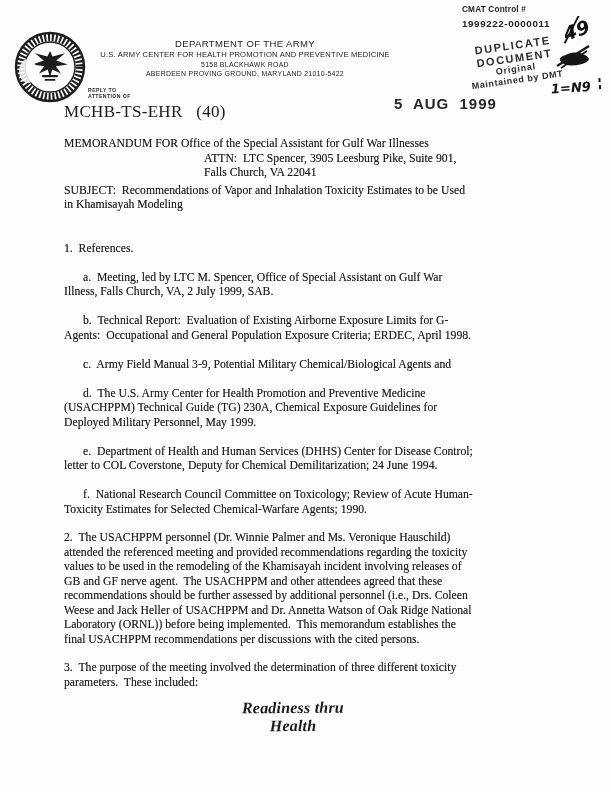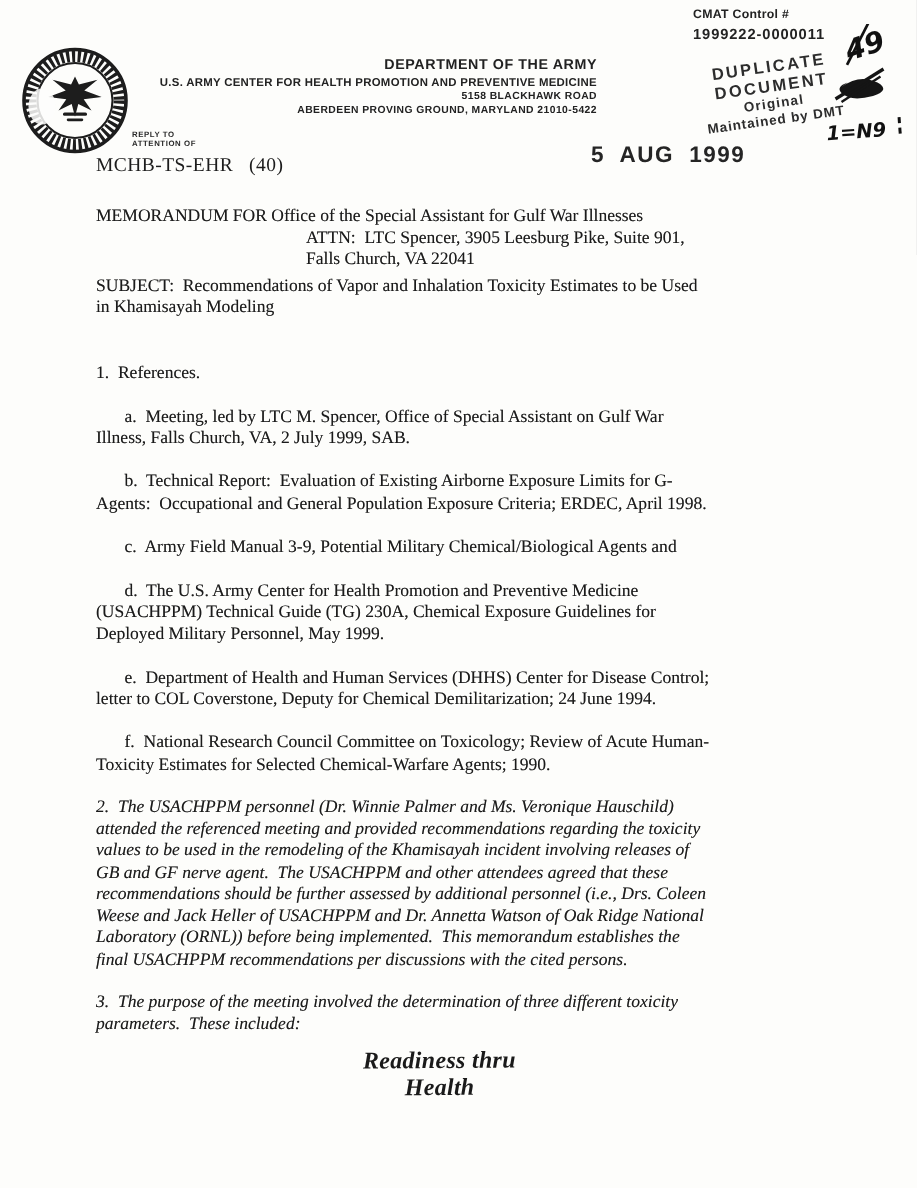--- a/index.html
+++ b/index.html
@@ -12,38 +12,38 @@
     overflow: hidden;
     color: #1c1c1c;
     font-family: "Liberation Serif", serif;
   }
 
   
   .seal { position: absolute; left: 14px; top: 31px; width: 72px; height: 72px; }
 
   .lh-center {
     position: absolute; left: 92px; top: 38px; width: 306px;
-    text-align: right;
+    text-align: center;
     font-family: "Liberation Sans", sans-serif;
-    font-weight: bold; color: #222;
+    font-weight: normal; color: #222;
   }
   .lh-line1 { font-size: 9.5px; letter-spacing: 0.4px; line-height: 12px; }
   .lh-line2 { font-size: 7.6px; letter-spacing: 0.2px; line-height: 10px; }
   .lh-line3 { font-size: 6.9px; letter-spacing: 0.3px; line-height: 9px; }
   .lh-line4 { font-size: 6.9px; letter-spacing: 0.3px; line-height: 9.5px; }
 
   .reply-to {
     position: absolute; left: 88px; top: 87px;
     font-family: "Liberation Sans", sans-serif;
     font-weight: bold; font-size: 5.2px; line-height: 6.2px;
     letter-spacing: 0.4px; color: #2a2a2a;
   }
   .office-symbol {
     position: absolute; left: 64px; top: 102px;
-    font-size: 13px; letter-spacing: 0.3px; white-space: pre;
+    font-size: 17px; letter-spacing: 0.3px; white-space: pre;
   }
 
   
   .cmat {
     position: absolute; left: 462px; top: 5px;
     font-family: "Liberation Sans", sans-serif; font-weight: bold; color: #222;
   }
   .cmat-label { font-size: 8.2px; letter-spacing: 0.2px; }
   .cmat-number { font-size: 9.8px; letter-spacing: 0.6px; margin-top: 4px; }
 
@@ -73,21 +73,21 @@
     font-size: 11.7px; line-height: 14.5px;
     color: #1b1b1b;
     text-shadow: 0 0 0.4px rgba(20,20,20,0.45);
   }
   .body div { white-space: pre; }
   .attn-block { padding-left: 140px; }
   .subject-block { margin-top: 3px; }
   .refs-head { margin-top: 29px; }
   .ref { margin-top: 14.5px; }
   .ref > div:first-child { text-indent: 19px; }
-  .para { margin-top: 14px; font-style: italic; }
+  .para { margin-top: 14px; }
 
   .motto {
     position: absolute; left: 228px; top: 699px; width: 130px;
     text-align: center;
     font-family: "Liberation Serif", serif;
     font-size: 16px; font-weight: bold; font-style: italic;
     color: #1a1a1a; letter-spacing: 0.2px;
     transform: rotate(-0.4deg);
   }
 </style>

